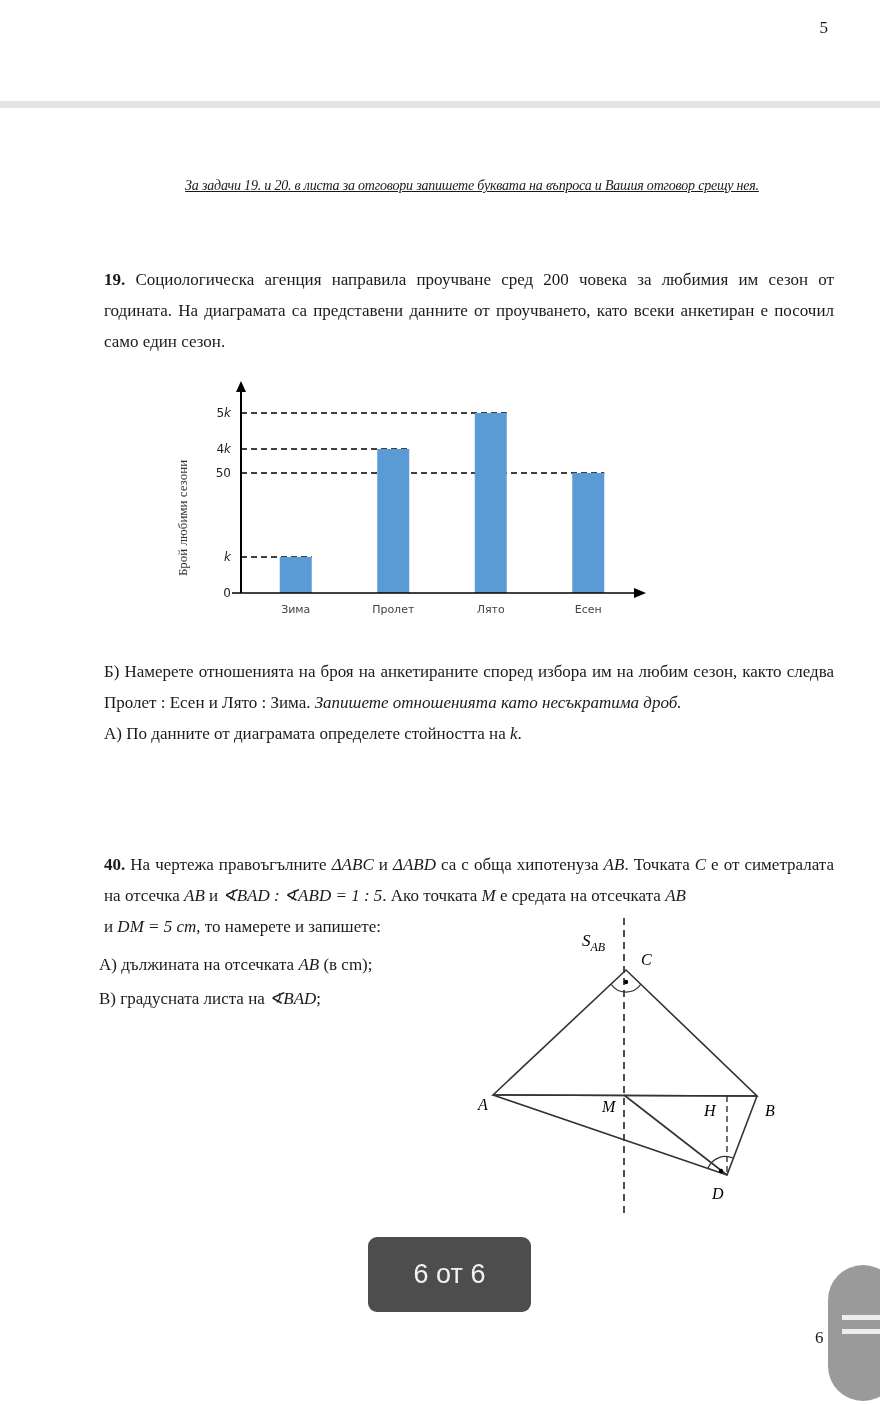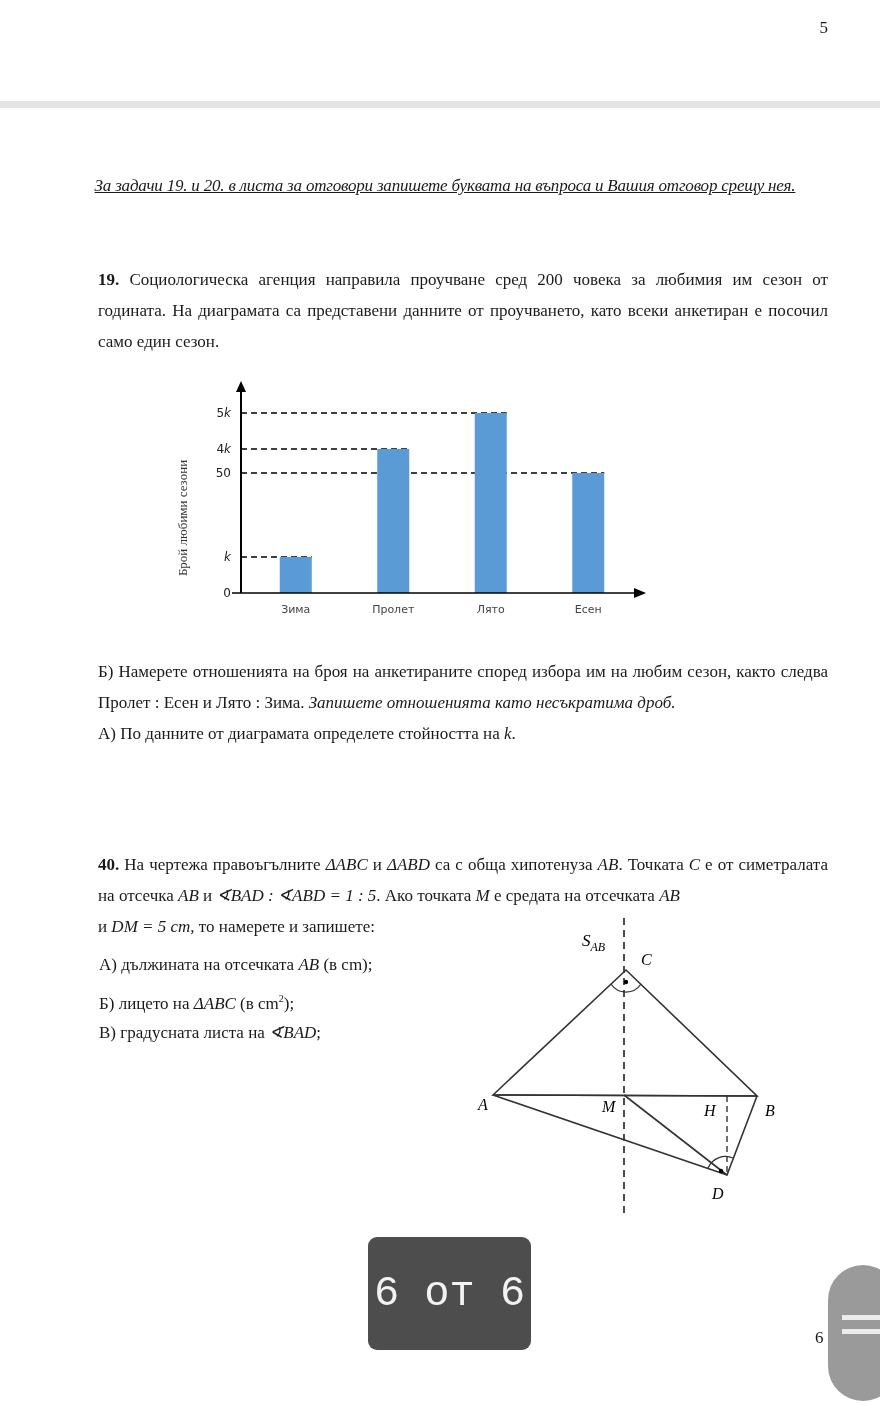--- a/index.html
+++ b/index.html
@@ -4,43 +4,43 @@
 <style>
   html, body { margin: 0; padding: 0; }
   body {
     width: 880px; height: 1405px; position: relative; overflow: hidden;
     background: #ffffff; color: #1a1a1a;
     font-family: "Liberation Serif", "DejaVu Serif", serif;
   }
   .page-num-top { position: absolute; right: 52px; top: 18px; font-size: 17px; }
   .page-sep { position: absolute; left: 0; top: 101px; width: 880px; height: 7px; background: #e4e4e4; }
   .instr {
-    position: absolute; left: 85px; width: 720px; top: 170px;
+    position: absolute; left: 112px; width: 720px; top: 170px;
     text-align: center; font-style: italic; text-decoration: underline;
-    font-size: 17px; line-height: 31px; letter-spacing: -0.2px;
+    font-size: 14px; line-height: 31px; letter-spacing: -0.2px;
   }
-  .para { position: absolute; left: 98px; width: 730px; font-size: 17px; line-height: 31px; text-align: justify; }
+  .para { position: absolute; left: 104px; width: 730px; font-size: 17px; line-height: 31px; text-align: justify; }
   .para b { font-weight: bold; }
   .p19 { top: 264px; }
   .q19 { top: 656px; }
   .p20 { top: 849px; }
   .q20 { position: absolute; left: 99px; top: 948px; font-size: 17px; line-height: 34px; }
   .q20 div { height: 34px; }
   i.m { font-style: italic; }
   sup { font-size: 10px; }
   
   #chart { position: absolute; left: 160px; top: 375px; }
   #chart text { font-family: "DejaVu Sans", sans-serif; }
   
   #geom { position: absolute; left: 470px; top: 910px; }
   #geom text { font-family: "Liberation Serif", serif; font-style: italic; }
   .page-pill {
-    position: absolute; left: 368px; top: 1237px; width: 163px; height: 113px;
+    position: absolute; left: 368px; top: 1237px; width: 163px; height: 75px;
     background: #4d4d4d; border-radius: 9px; color: #f2f2f2;
-    font-family: Liberation Mono, monospace; font-size: 42px; font-weight: 300;
+    font-family: Liberation Sans, sans-serif; font-size: 27px; font-weight: 300;
     display: flex; align-items: center; justify-content: center;
   }
   .page-num-bot { position: absolute; left: 815px; top: 1328px; font-size: 17px; }
   .scroll-handle {
     position: absolute; left: 828px; top: 1265px; width: 70px; height: 136px;
     background: #9a9a9a; border-radius: 36px;
   }
   .scroll-handle .bar { position: absolute; left: 14px; width: 60px; height: 5px; background: #ececec; }
 </style>
 </head>
@@ -100,21 +100,20 @@
   </div>
 </div>
 
 <div class="para p20">
   <b>40.</b>
   <span>На чертежа правоъгълните </span><i class="m">ΔABC</i><span> и </span><i class="m">ΔABD</i><span> са с обща хипотенуза </span><i class="m">AB</i><span>. Точката </span><i class="m">C</i><span> е от симетралата на отсечка </span><i class="m">AB</i><span> и </span><i class="m">∢BAD : ∢ABD = 1 : 5</i><span>. Ако точката </span><i class="m">M</i><span> е средата на отсечката </span><i class="m">AB</i><br><span> и </span><i class="m">DM = 5 cm</i><span>,  то намерете и запишете:</span>
 </div>
 
 <div class="q20">
   <div><span>А)</span> <span>дължината на отсечката </span><i class="m">AB</i><span> (в cm);</span></div>
-  <div><span>Б)</span> <span>лицето на </span><i class="m">ΔABC</i><span>  (в cm</span><sup>2</sup><span>);</span></div>
   <div><span>В)</span> <span>градусната листа на </span><i class="m">∢BAD</i><span>;</span></div>
 </div>
 
 <svg id="geom" width="330" height="310">
   <line x1="154" y1="8" x2="154" y2="305" stroke="#222" stroke-width="1.6" stroke-dasharray="7,5"></line>
   <polygon points="23,185 156,60 287,186" fill="none" stroke="#333" stroke-width="1.6"></polygon>
   <line x1="23" y1="185" x2="287" y2="186" stroke="#333" stroke-width="1.6"></line>
   <polyline points="23,185 257,265 287,186" fill="none" stroke="#333" stroke-width="1.6"></polyline>
   <line x1="154" y1="185" x2="257" y2="265" stroke="#333" stroke-width="1.6"></line>
   <line x1="257" y1="186" x2="257" y2="263" stroke="#333" stroke-width="1.4" stroke-dasharray="6,4"></line>

